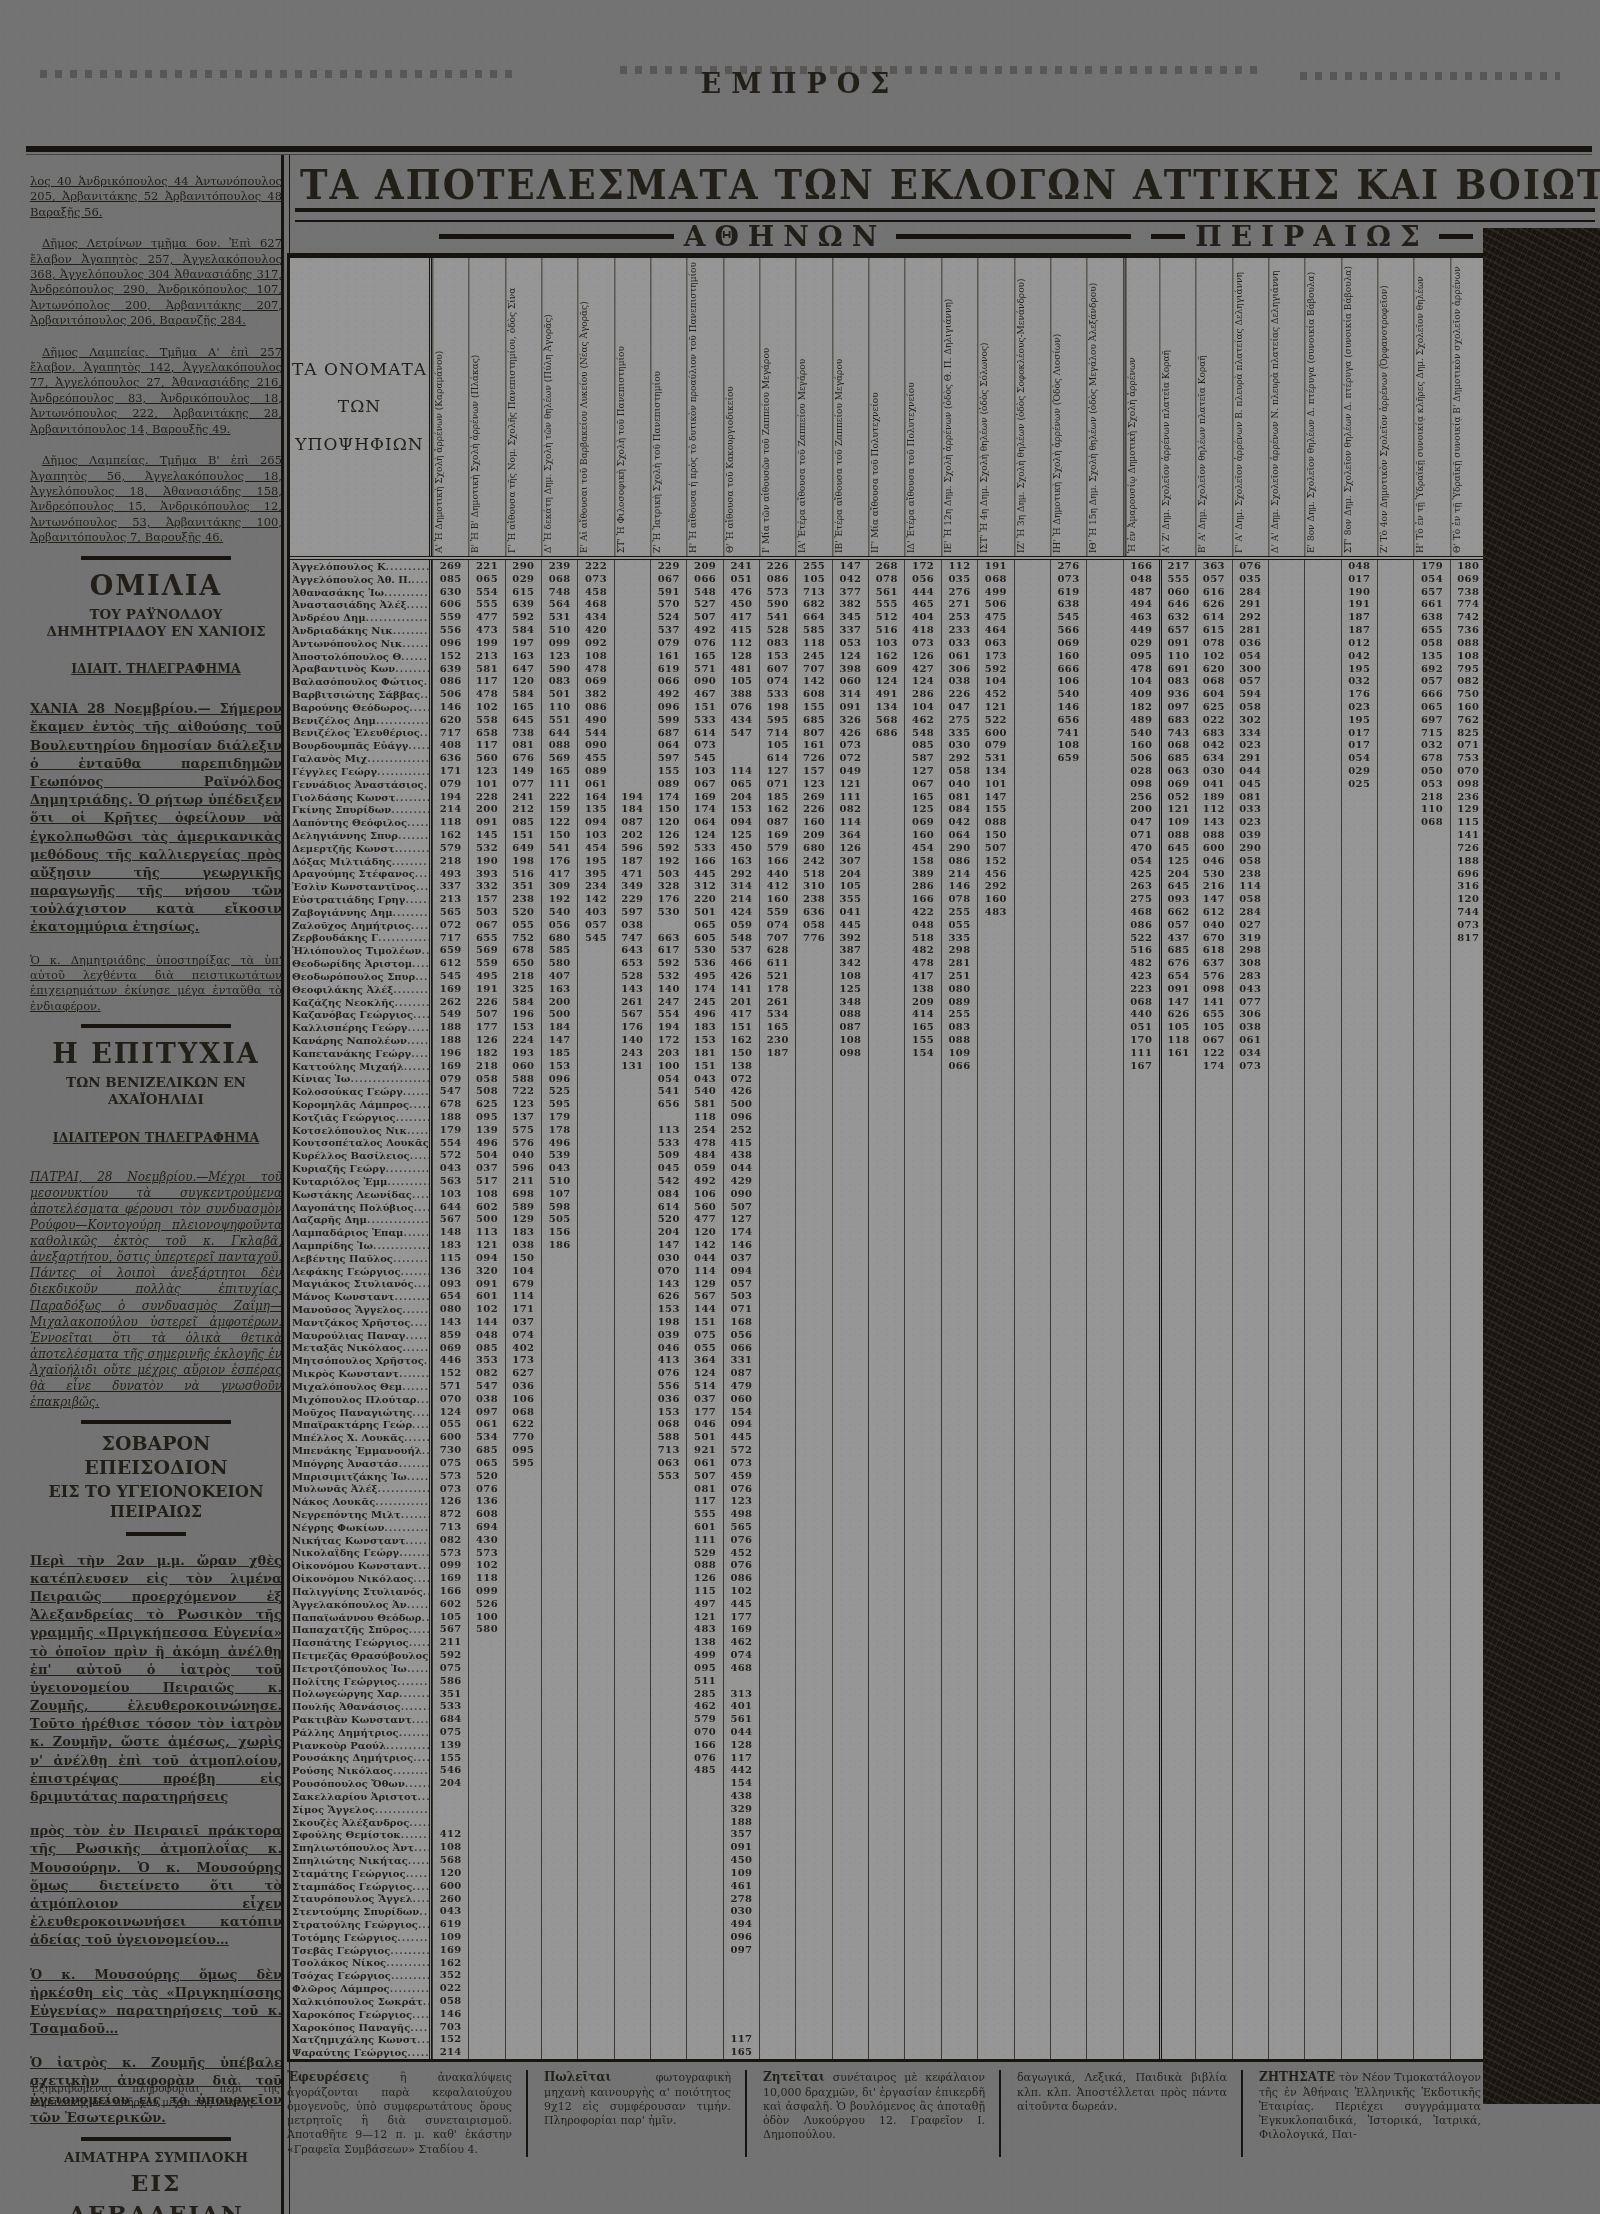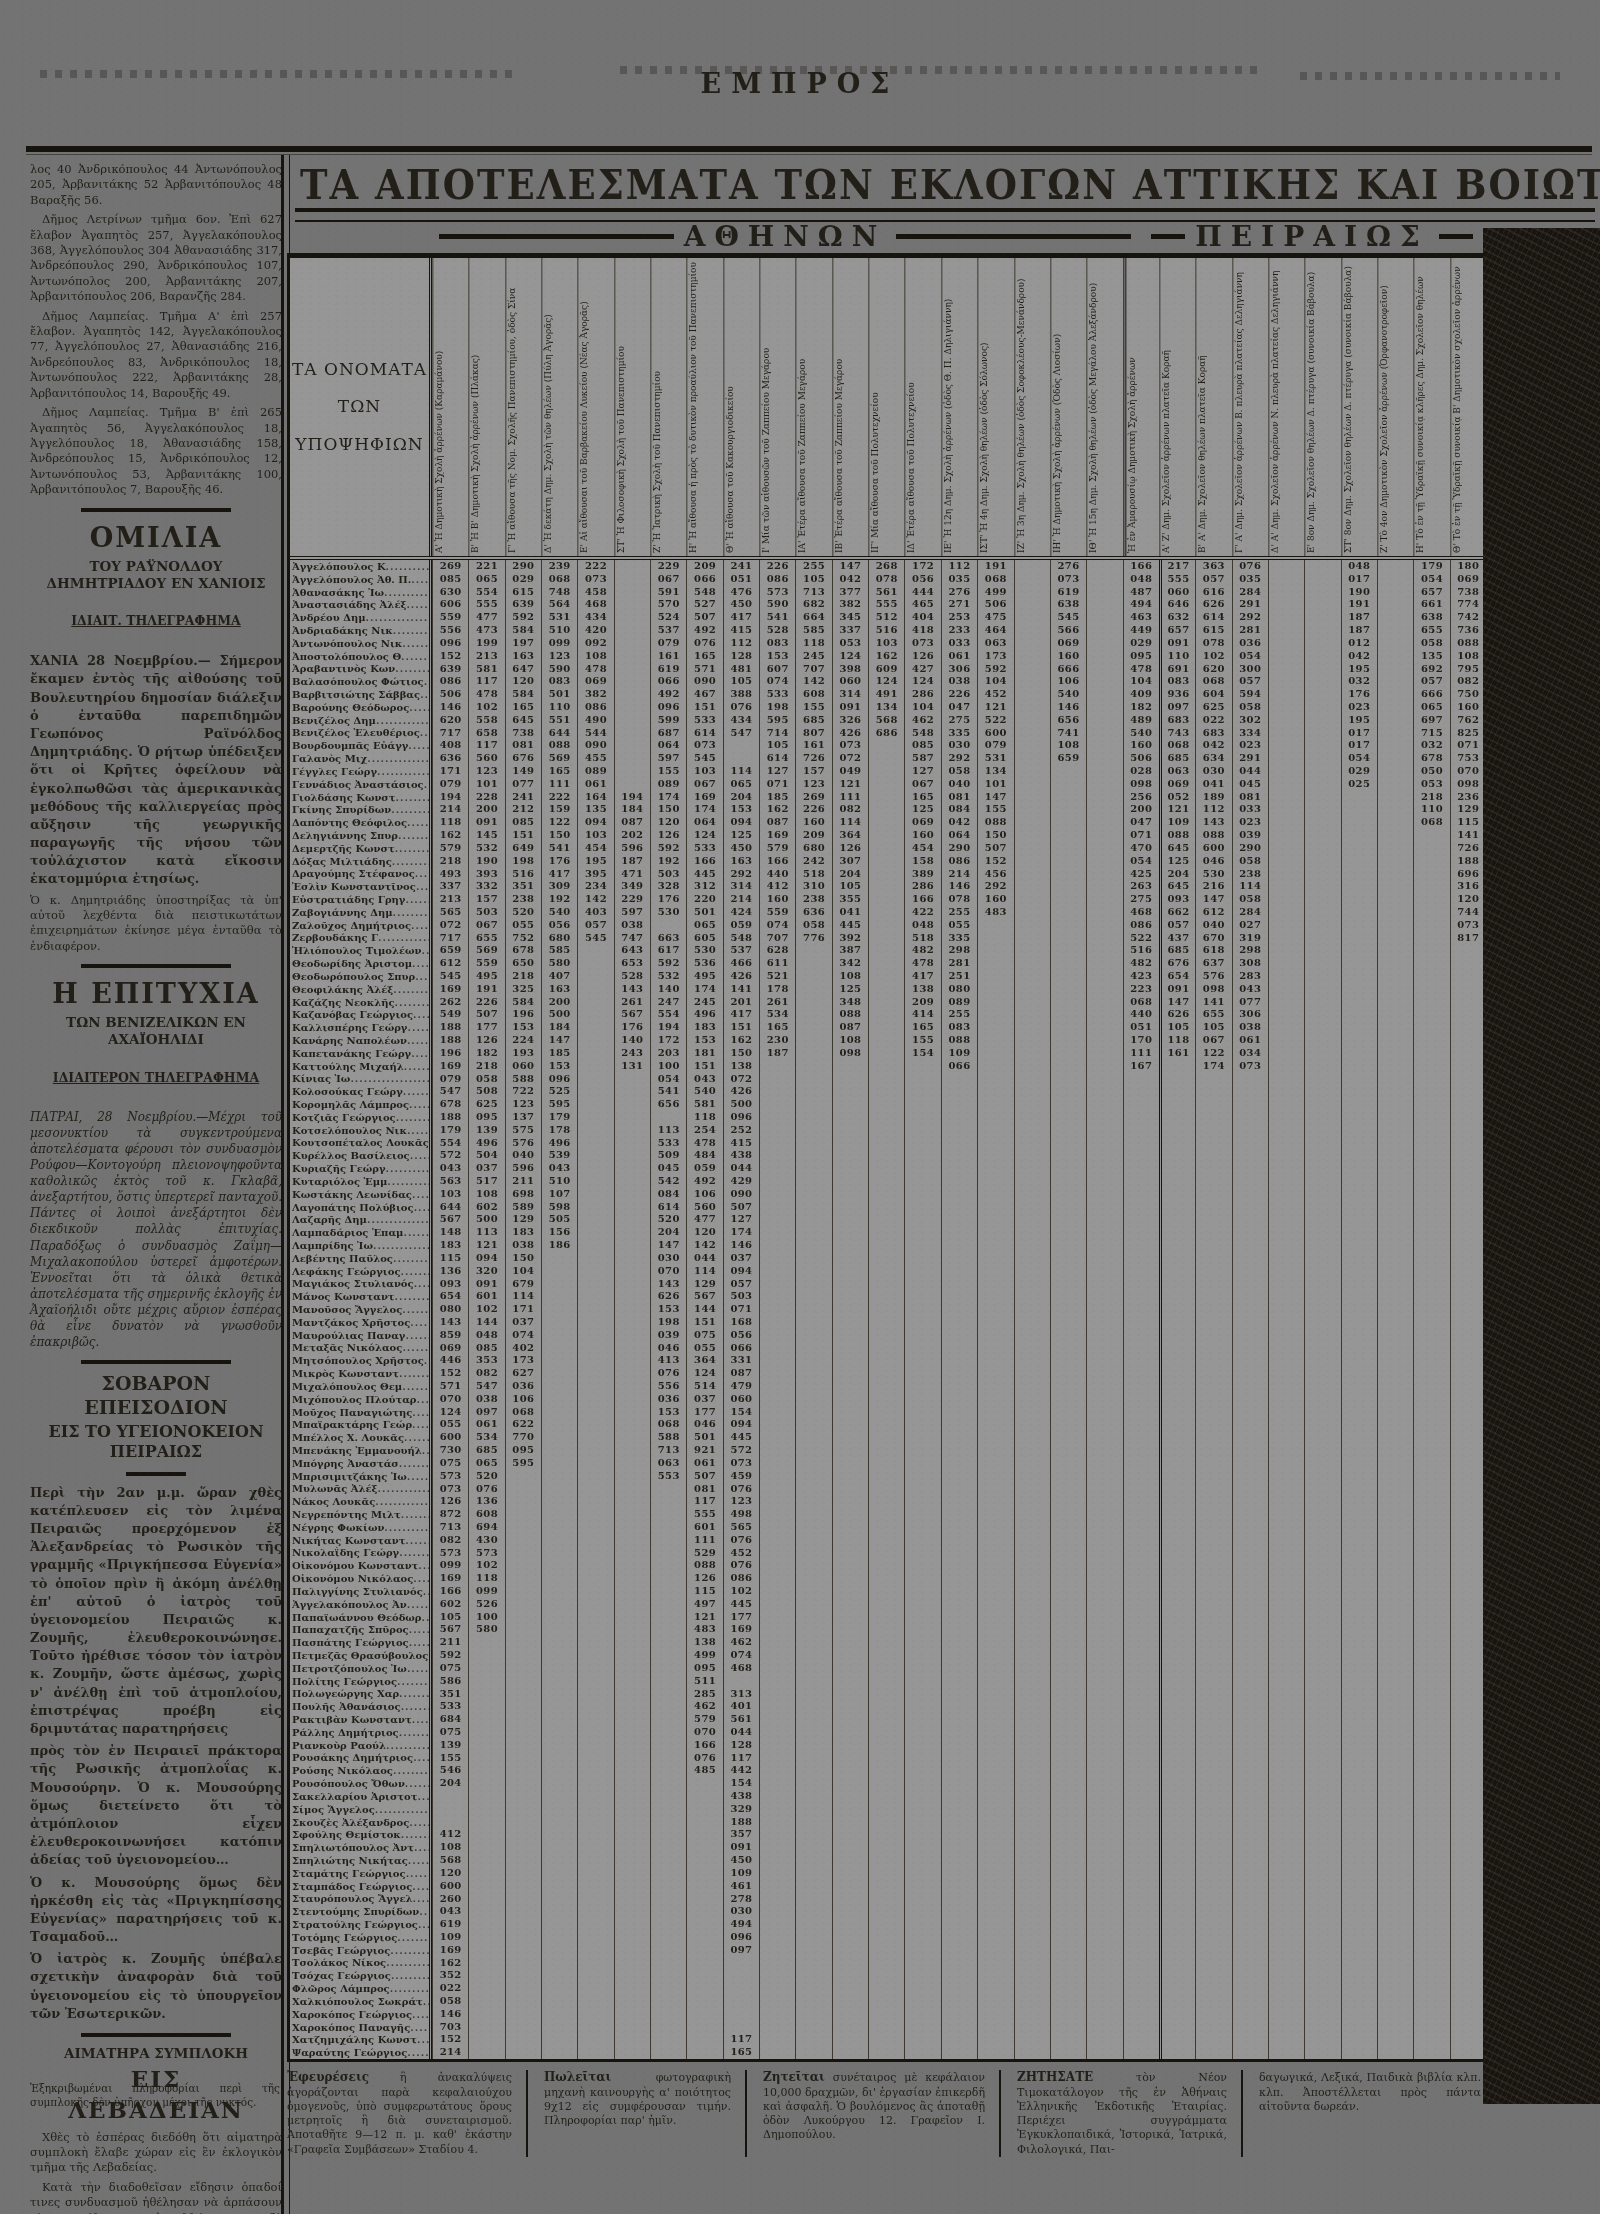--- a/index.html
+++ b/index.html
@@ -21,21 +21,21 @@
         font-size:37px;letter-spacing:2px;transform:scaleY(1.12);transform-origin:top;white-space:nowrap;}
   .dblrule{position:absolute;left:295px;width:1300px;height:8px;
         border-top:4px solid #17140f;border-bottom:2px solid #17140f;}
   .secband{position:absolute;top:218px;left:287px;width:1196px;height:36px;display:grid;
         grid-template-columns:142px 712px 342px;}
   .secband .sec{display:flex;align-items:center;font-weight:bold;font-size:28px;letter-spacing:9px;}
   .secband .sec::before,.secband .sec::after{content:"";flex:1;height:5px;background:#17140f;margin:0 10px;}
   
   .leftcol{position:absolute;top:158px;left:30px;width:252px;font-size:11.5px;line-height:1.34;
         text-align:justify;}
-  .leftcol p{margin:4px 0 3px 0;text-indent:12px;}
+  .leftcol p{margin:16px 0 3px 0;text-indent:12px;text-decoration:underline;}
   .leftcol p.noind{text-indent:0;}
   .hr-short{width:150px;height:4px;background:#17140f;margin:10px auto 8px auto;}
   .a-title{font-size:27px;font-weight:bold;text-align:center;letter-spacing:2px;margin:2px 14px;}
   .a-sub{font-size:13.5px;font-weight:bold;text-align:center;margin:2px 0;line-height:1.25;}
   .a-kick{font-size:12.5px;font-weight:bold;text-align:center;text-decoration:underline;margin:22px 0;}
   .bigbody{font-size:13px;font-weight:bold;line-height:1.4;}
   .ital{font-style:italic;font-size:12px;}
   .colrule{position:absolute;top:155px;left:281px;width:5px;height:2059px;
         border-left:3px solid #17140f;border-right:1px solid #17140f;}
   
@@ -4269,19 +4269,19 @@
         </div>
       </div>
   </div>
 
   <div class="darkband"></div>
 
   <div class="ads">
       <div class="ad"><b>Ἐφευρέσεις</b> ἢ ἀνακαλύψεις ἀγοράζονται παρὰ κεφαλαιούχου ὁμογενοῦς, ὑπὸ συμφερωτάτους ὅρους μετρητοῖς ἢ διὰ συνεταιρισμοῦ. Ἀποταθῆτε 9—12 π. μ. καθ' ἑκάστην «Γραφεῖα Συμβάσεων» Σταδίου 4.</div>
       <div class="ad"><b>Πωλεῖται</b> φωτογραφικὴ μηχανὴ καινουργὴς α' ποιότητος 9χ12 εἰς συμφέρουσαν τιμήν. Πληροφορίαι παρ' ἡμῖν.</div>
       <div class="ad"><b>Ζητεῖται</b> συνέταιρος μὲ κεφάλαιον 10,000 δραχμῶν, δι' ἐργασίαν ἐπικερδῆ καὶ ἀσφαλῆ. Ὁ βουλόμενος ἂς ἀποταθῇ ὁδὸν Λυκούργου 12. Γραφεῖον Ι. Δημοπούλου.</div>
+      <div class="ad"><b></b>δαγωγικά, Λεξικά, Παιδικὰ βιβλία κλπ. κλπ. Ἀποστέλλεται πρὸς πάντα αἰτοῦντα δωρεάν.</div>
       <div class="ad"><b>ΖΗΤΗΣΑΤΕ</b> τὸν Νέον Τιμοκατάλογον τῆς ἐν Ἀθήναις Ἑλληνικῆς Ἐκδοτικῆς Ἑταιρίας. Περιέχει συγγράμματα Ἐγκυκλοπαιδικά, Ἱστορικά, Ἰατρικά, Φιλολογικά, Παι-</div>
-      <div class="ad"><b></b>δαγωγικά, Λεξικά, Παιδικὰ βιβλία κλπ. κλπ. Ἀποστέλλεται πρὸς πάντα αἰτοῦντα δωρεάν.</div>
     </div>
 
   <div class="leftnote">Ἐξηκριβωμέναι πληροφορίαι περὶ τῆς συμπλοκῆς δὲν ὑπῆρχον μέχρι τῆς νυκτός.</div>
 
 </div>
 
 </body></html>

